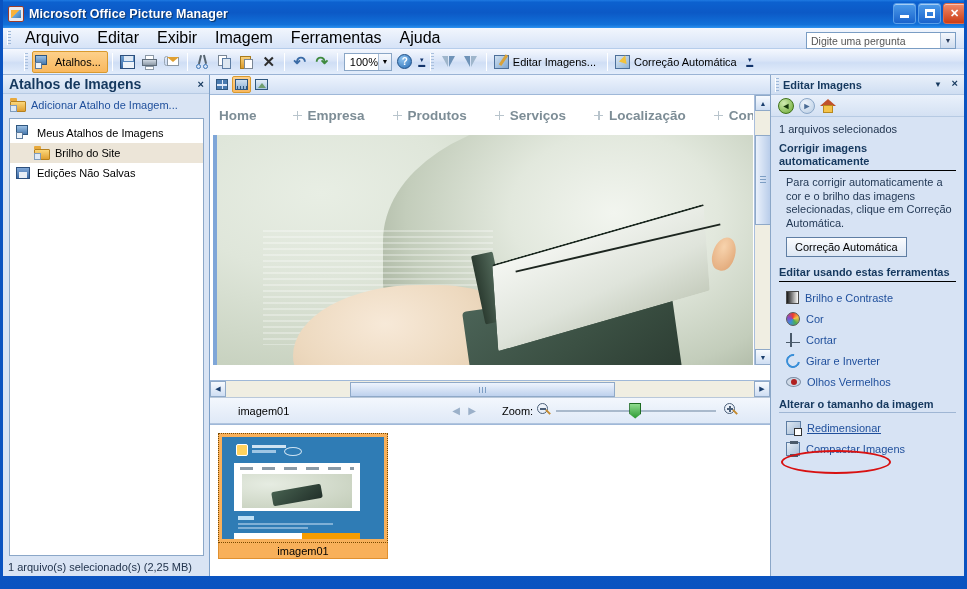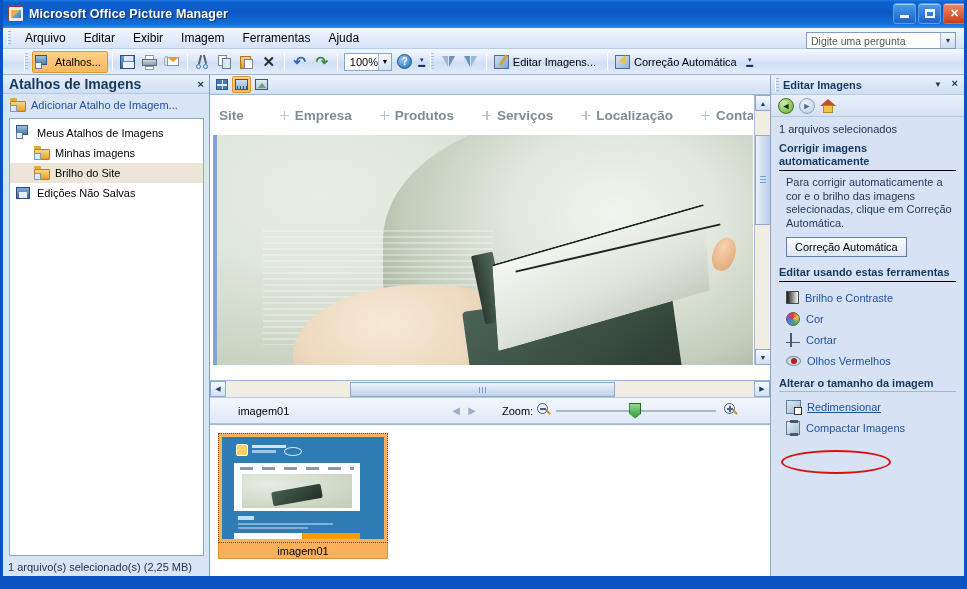--- a/index.html
+++ b/index.html
@@ -63,21 +63,21 @@
   #menubar {
     height:21px;
     background:linear-gradient(to bottom,#f2f6fd,#d6e3f7);
     display:flex;align-items:center;
     border-bottom:1px solid #b6cdeb;
     padding-left:4px;
   }
   .gripper{ width:4px;height:14px; margin-right:5px;
     background:repeating-linear-gradient(to bottom,#9db8d9 0 1px,transparent 1px 3px);
     border-left:1px solid #fff;}
-  .menu-item { padding:2px 9px; font-size:12px; color:#000; cursor:default; }
+  .menu-item { padding:2px 9px; font-size:16px; color:#000; cursor:default; }
 
   
   #question-box{
     position:absolute; right:8px; top:32px;
     width:150px; height:17px;
     background:#fff; border:1px solid #7a9dc4;
     display:flex;align-items:center;
     font-size:10.5px;
   }
   #question-box .qtext{ flex:1; padding-left:4px; color:#555;}
@@ -663,28 +663,20 @@
       <div id="lp-tree">
         <div class="tree-item">
           <span class="ic-shortcuts icon16">
             <span class="i-shortcut" style="display:block">
                 <i class="mn"></i>
                 <i class="ar"></i>
               </span>
           </span>
           <span>Meus Atalhos de Imagens</span>
         </div>
-        <div class="tree-item lvl2">
-          <span class="ic-folder">
-              <i class="tab"></i>
-              <i class="bod"></i>
-              <i class="sc"></i>
-            </span>
-          <span>Minhas imagens</span>
-        </div>
         <div class="tree-item lvl2 sel">
           <span class="ic-folder">
               <i class="tab"></i>
               <i class="bod"></i>
               <i class="sc"></i>
             </span>
           <span>Brilho do Site</span>
         </div>
         <div class="tree-item">
           <span class="ic-disk">
@@ -709,21 +701,21 @@
           </div>
         <div class="vbtn">
             <span class="i-viewsingle"></span>
           </div>
       </div>
 
       <div id="preview">
         <div id="webimg">
           <div id="webnav">
             <span class="navlink" style="margin-left:6px">
-              <span>Site</span>
+              <span>Home</span>
             </span>
             <span class="navlink" style="margin-left:36px">
               <span class="navdot"></span>
               <span>Empresa</span>
             </span>
             <span class="navlink" style="margin-left:28px">
               <span class="navdot"></span>
               <span>Produtos</span>
             </span>
             <span class="navlink" style="margin-left:28px">
@@ -852,20 +844,24 @@
         </div>
         <div class="rp-tool">
           <span class="colorwheel"></span>
           <span class="rp-link">Cor</span>
         </div>
         <div class="rp-tool">
           <span class="cropic"></span>
           <span class="rp-link">Cortar</span>
         </div>
         <div class="rp-tool">
+          <span class="rotic"></span>
+          <span class="rp-link">Girar e Inverter</span>
+        </div>
+        <div class="rp-tool">
           <span class="eyeic">
               <i class="pup"></i>
             </span>
           <span class="rp-link">Olhos Vermelhos</span>
         </div>
 
         <div class="rp-h2">Alterar o tamanho da imagem</div>
 
         <div class="rp-tool">
           <span class="resizeic"></span>

